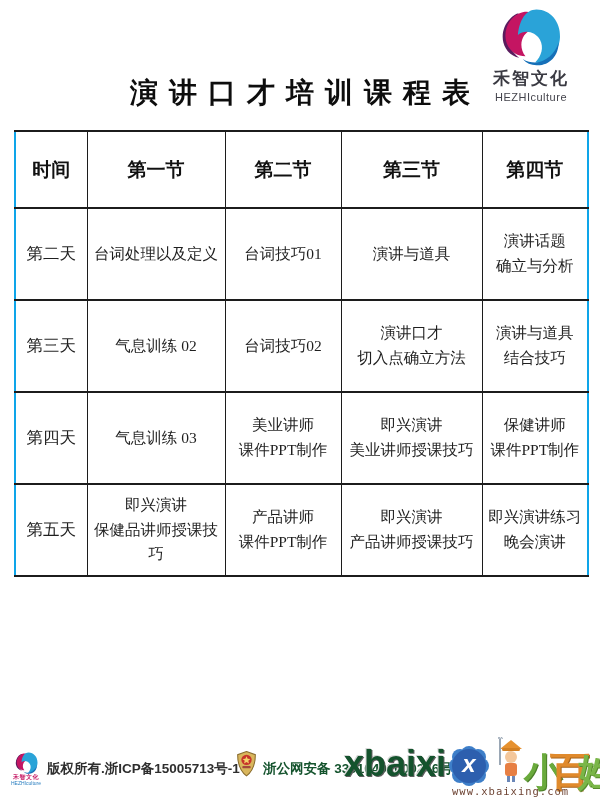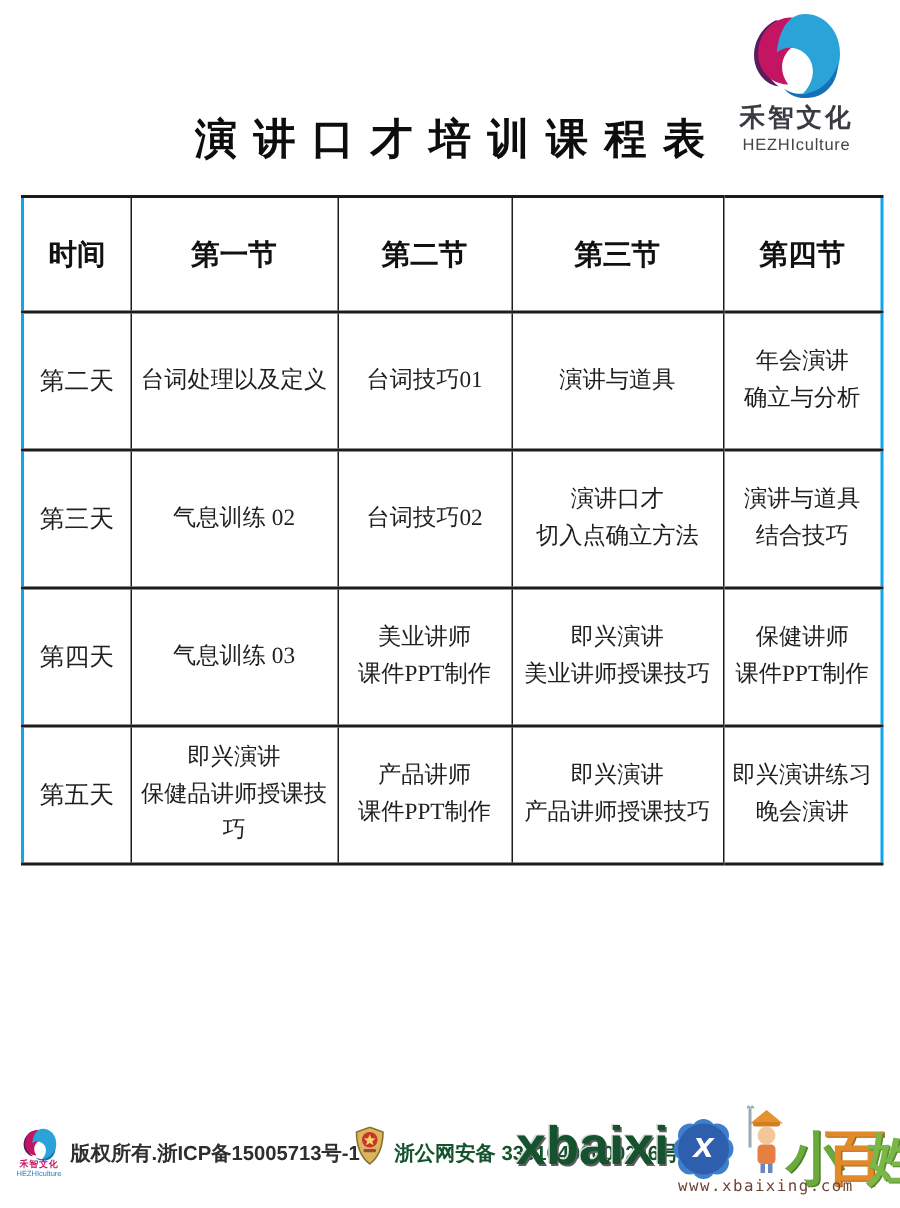--- a/index.html
+++ b/index.html
@@ -97,21 +97,21 @@
         <th>第三节</th>
         <th>第四节</th>
       </tr>
     </thead>
     <tbody>
       <tr>
         <td class="day">第二天</td>
         <td>台词处理以及定义</td>
         <td>台词技巧01</td>
         <td>演讲与道具</td>
-        <td>年会演讲
+        <td>演讲话题
 确立与分析</td>
       </tr>
       <tr>
         <td class="day">第三天</td>
         <td>气息训练 02</td>
         <td>台词技巧02</td>
         <td>演讲口才
 切入点确立方法</td>
         <td>演讲与道具
 结合技巧</td>

